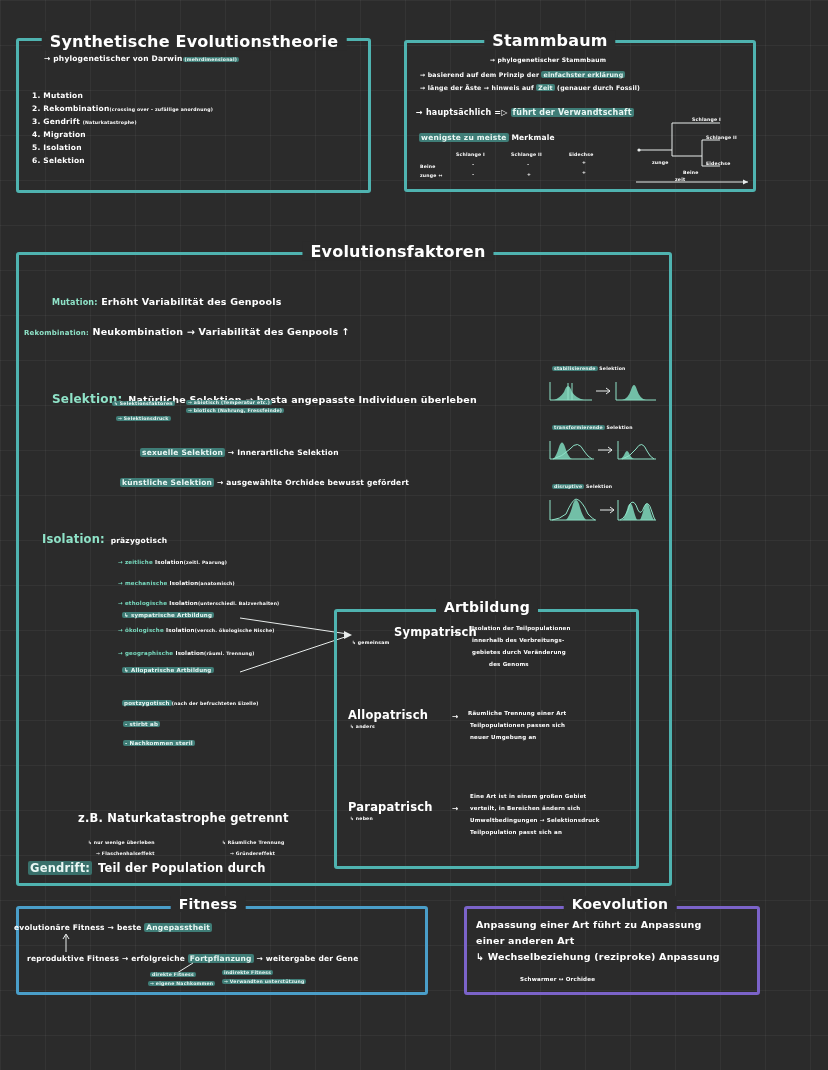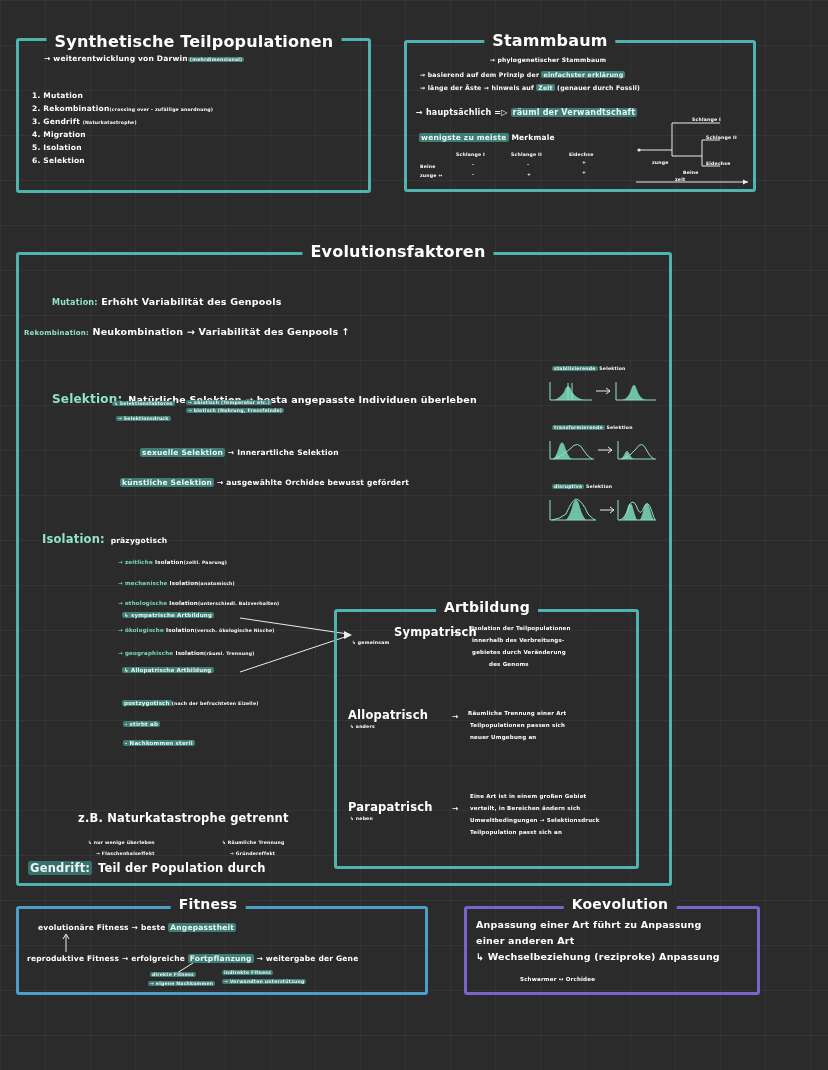--- a/index.html
+++ b/index.html
@@ -51,24 +51,24 @@
 
   svg{position:absolute;overflow:visible;}
   .stroke{stroke:#e8eceb;stroke-width:1;fill:none;}
   .stroke-m{stroke:#8fe3c8;stroke-width:1;fill:none;}
   .fill-m{fill:#7fd9bd;opacity:.85;}
 </style>
 </head>
 <body>
 
 <div class="box" style="left:16px;top:38px;width:355px;height:155px;"></div>
-<div class="boxtitle xxl hand" style="left:194px;top:41px;">Synthetische Teilpopulationen</div>
+<div class="boxtitle xxl hand" style="left:194px;top:41px;">Synthetische Evolutionstheorie</div>
 
 <div class="ln sm t-white hand" style="left:44px;top:54px;">
-  <span>→ weiterentwicklung von Darwin</span><span class="xtiny hl">(mehrdimensional)</span>
+  <span>→ phylogenetischer von Darwin</span><span class="xtiny hl">(mehrdimensional)</span>
 </div>
 
 <div class="ln sm t-white hand" style="left:32px;top:91px;">1. Mutation</div>
 <div class="ln sm t-white hand" style="left:32px;top:104px;">
   <span>2. Rekombination</span><span class="xtiny">(crossing over - zufällige anordnung)</span>
 </div>
 <div class="ln sm t-white hand" style="left:32px;top:117px;">
   <span>3. Gendrift</span> <span class="xtiny">(Naturkatastrophe)</span>
 </div>
 <div class="ln sm t-white hand" style="left:32px;top:130px;">4. Migration</div>
@@ -81,21 +81,21 @@
 <div class="ln xtiny t-white hand" style="left:490px;top:56px;font-size:6px;">→ phylogenetischer Stammbaum</div>
 
 <div class="ln t-white hand" style="left:420px;top:71px;font-size:6.2px;">
   <span>→ basierend auf dem Prinzip der </span><span class="hl">einfachster erklärung</span>
 </div>
 <div class="ln t-white hand" style="left:420px;top:84px;font-size:6.2px;">
   <span>→ länge der Äste → hinweis auf </span><span class="hl">Zeit</span><span> (genauer durch Fossil)</span>
 </div>
 
 <div class="ln t-white hand" style="left:416px;top:108px;font-size:8px;">
-  <span>→ hauptsächlich =▷ </span><span class="hl">räuml der Verwandtschaft</span>
+  <span>→ hauptsächlich =▷ </span><span class="hl">führt der Verwandtschaft</span>
 </div>
 
 <div class="ln t-white hand" style="left:419px;top:133px;font-size:7.5px;">
   <span class="hl">wenigste   zu meiste</span><span> Merkmale</span>
 </div>
 
 <div class="ln xtiny t-white hand" style="left:456px;top:152px;">Schlange I</div>
 <div class="ln xtiny t-white hand" style="left:511px;top:152px;">Schlange II</div>
 <div class="ln xtiny t-white hand" style="left:569px;top:152px;">Eidechse</div>
 
@@ -285,21 +285,21 @@
 <div class="ln xtiny t-white hand" style="left:350px;top:816px;">↳ neben</div>
 <div class="ln sm t-white hand" style="left:452px;top:804px;">→</div>
 <div class="ln tiny t-white hand" style="left:470px;top:793px;">Eine Art ist in einem großen Gebiet</div>
 <div class="ln tiny t-white hand" style="left:470px;top:805px;">verteilt, in Bereichen ändern sich</div>
 <div class="ln tiny t-white hand" style="left:470px;top:817px;">Umweltbedingungen → Selektionsdruck</div>
 <div class="ln tiny t-white hand" style="left:470px;top:829px;">Teilpopulation passt sich an</div>
 
 <div class="box blue" style="left:16px;top:906px;width:412px;height:89px;"></div>
 <div class="boxtitle xl hand" style="left:208px;top:904px;">Fitness</div>
 
-<div class="ln sm hand" style="left:38px;top:923px;">
+<div class="ln sm hand" style="left:14px;top:923px;">
   <span class="t-white">evolutionäre Fitness → beste </span><span class="hl">Angepasstheit</span>
 </div>
 <svg style="left:62px;top:932px;width:14px;height:22px;">
   <line class="stroke" x1="4" y1="20" x2="4" y2="3"></line>
   <path class="stroke" d="M1,7 L4,2 L7,7"></path>
 </svg>
 <div class="ln sm hand" style="left:27px;top:954px;">
   <span class="t-white">reproduktive Fitness → erfolgreiche </span><span class="hl">Fortpflanzung</span><span class="t-white"> → weitergabe der Gene</span>
 </div>
 <svg style="left:175px;top:963px;width:20px;height:14px;">

